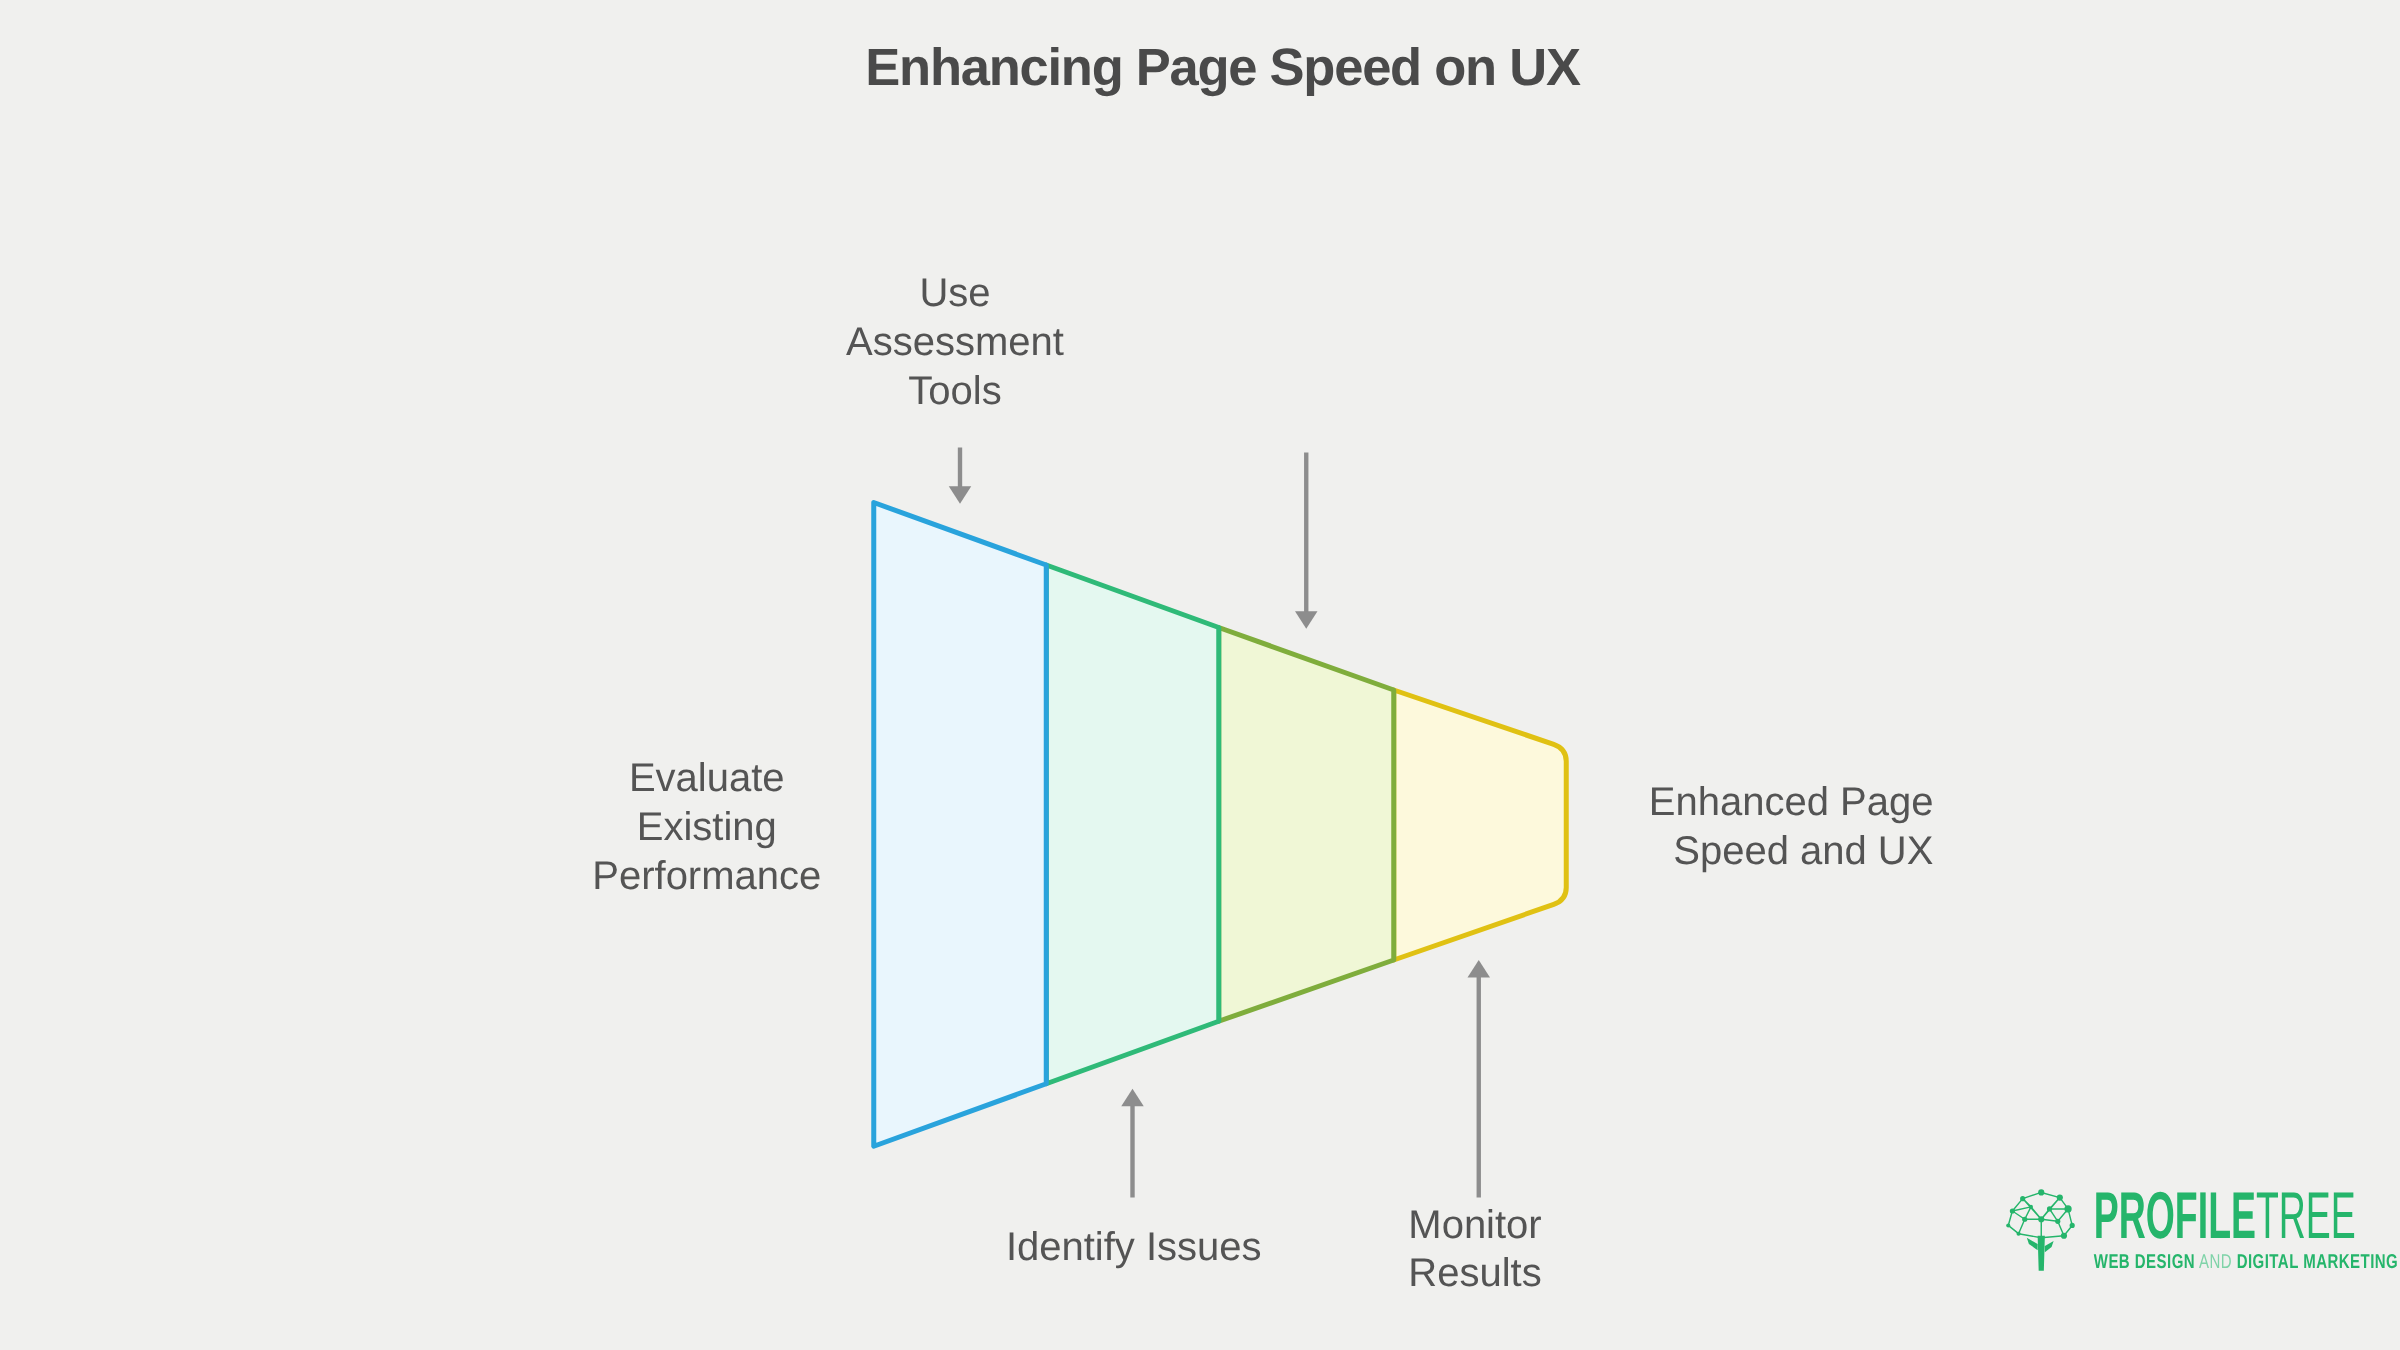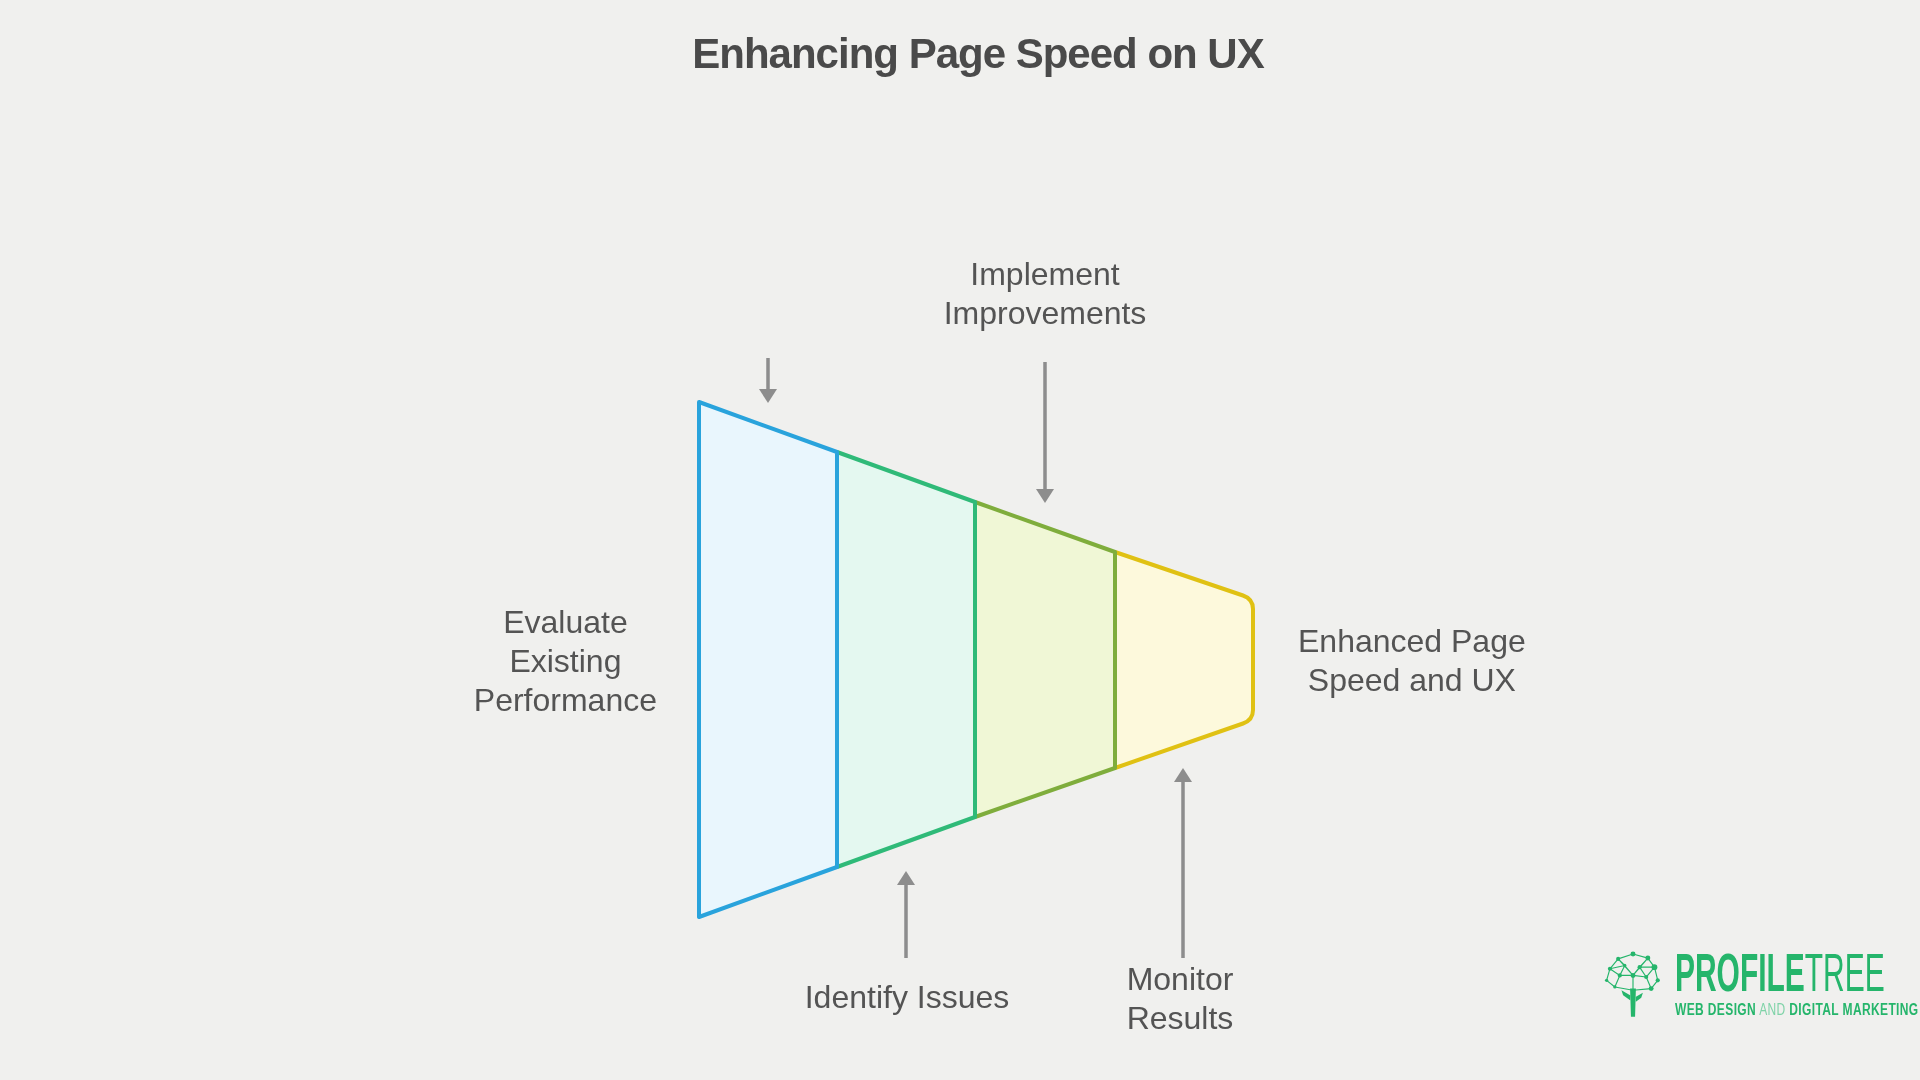--- a/index.html
+++ b/index.html
@@ -17,21 +17,21 @@
   .funnel-svg{position:absolute;left:0;top:0;width:1920px;height:1080px;}
   .stage{stroke-width:4;stroke-linejoin:round;}
   .arrow-line{stroke:var(--arrow);stroke-width:3.5;stroke-linecap:butt;}
   .arrow-head{fill:var(--arrow);}
   .label{
     position:absolute;font-size:32px;line-height:39px;color:var(--text);
     white-space:pre-line;
   }
   .label.center{transform:translateX(-50%);text-align:center;}
   .label.right-align{transform:translateX(-100%);text-align:center;}
-  .label.left-align{text-align:center;}
+  .label.left-align{text-align:right;margin-left:21px;}
   .logo{position:absolute;left:1600px;top:946px;display:flex;align-items:flex-start;gap:9px;}
   .logo-icon{width:66px;height:72px;flex:0 0 auto;}
   .logo-text{display:flex;flex-direction:column;}
   .wordmark{
     display:flex;font-size:53px;line-height:1.0;white-space:nowrap;
     transform:scaleX(0.565);transform-origin:left top;color:var(--brand);
   }
   .wordmark .bold{font-weight:bold;}
   .wordmark .light{font-weight:normal;}
   .tagline{
@@ -69,23 +69,24 @@
     <g>
       <line class="arrow-line" x1="906" y1="958" x2="906" y2="884"></line>
       <polygon class="arrow-head" points="897,885 915,885 906,871"></polygon>
     </g>
     <g>
       <line class="arrow-line" x1="1183" y1="958" x2="1183" y2="781"></line>
       <polygon class="arrow-head" points="1174,782 1192,782 1183,768"></polygon>
     </g>
   </svg>
 
+  <div class="label center" style="left:764px;top:215px;">Use
+Assessment
+Tools</div>
 
-  <div class="label center" style="left:1045px;top:255px;">Implement
-Improvements</div>
 
   <div class="label right-align" style="left:657px;top:603px;">Evaluate
 Existing
 Performance</div>
 
   <div class="label left-align" style="left:1298px;top:622px;">Enhanced Page
 Speed and UX</div>
 
   <div class="label center" style="left:907px;top:978px;text-align:center;">Identify Issues</div>
 

